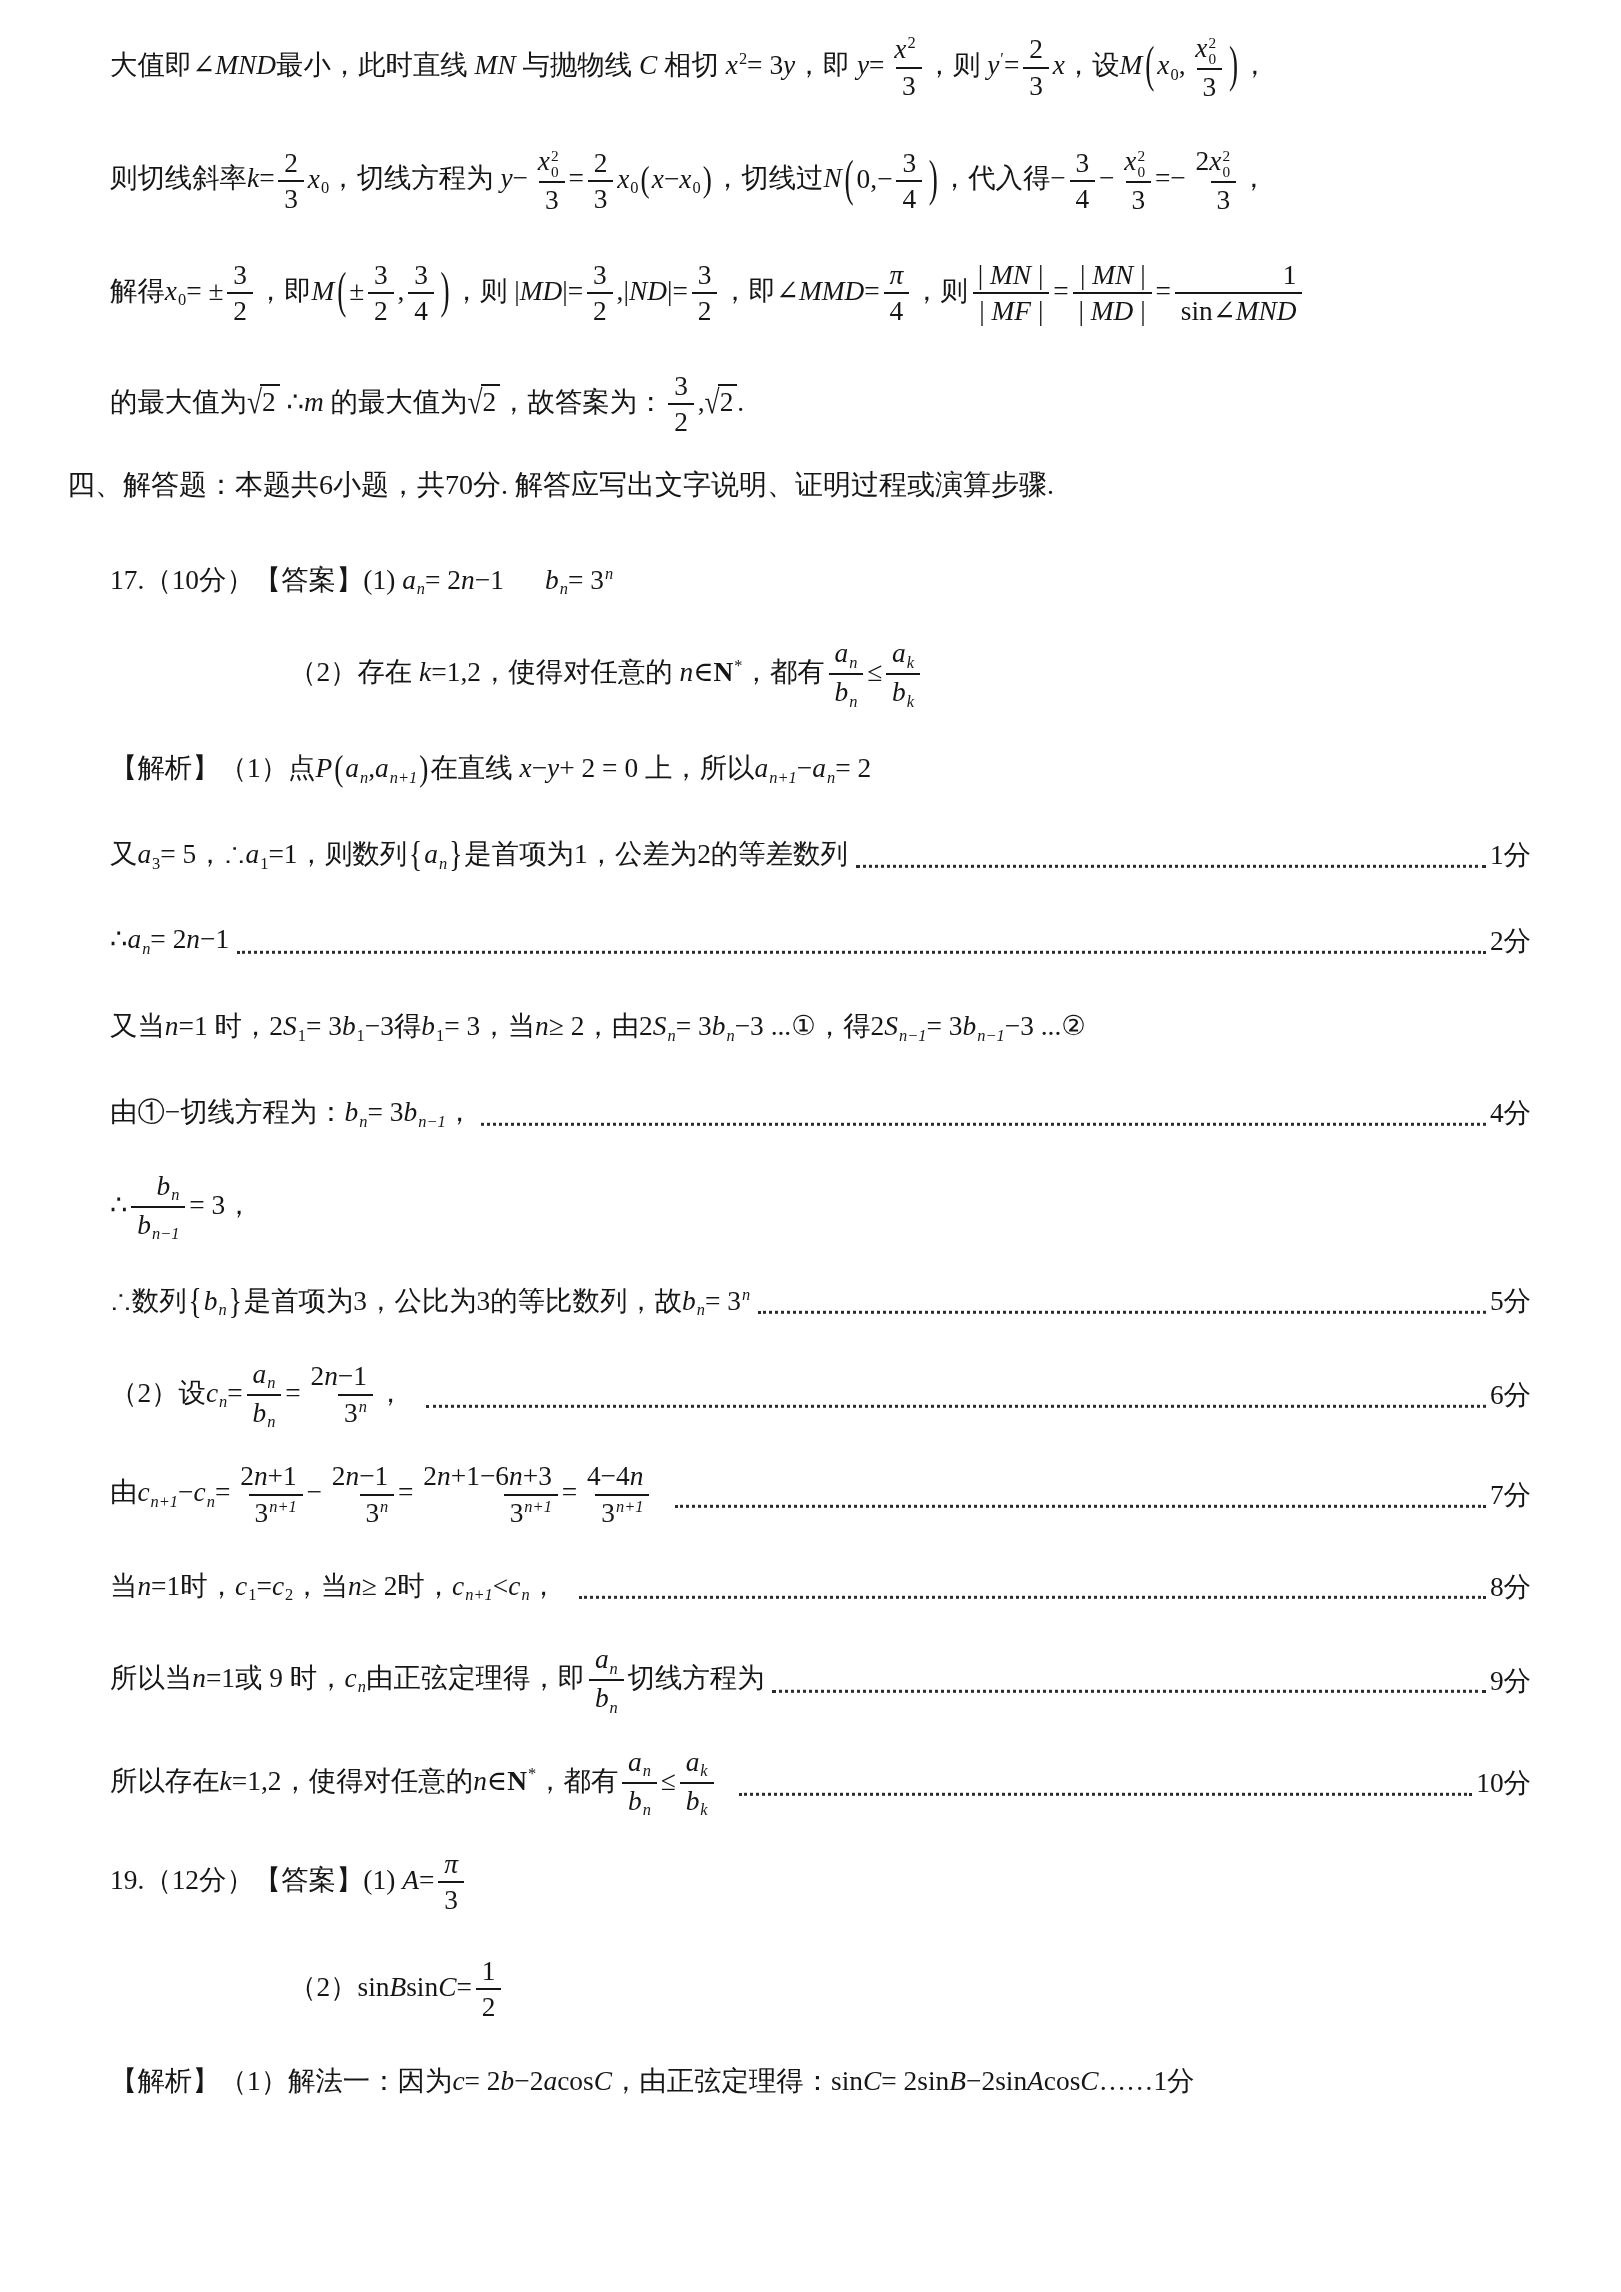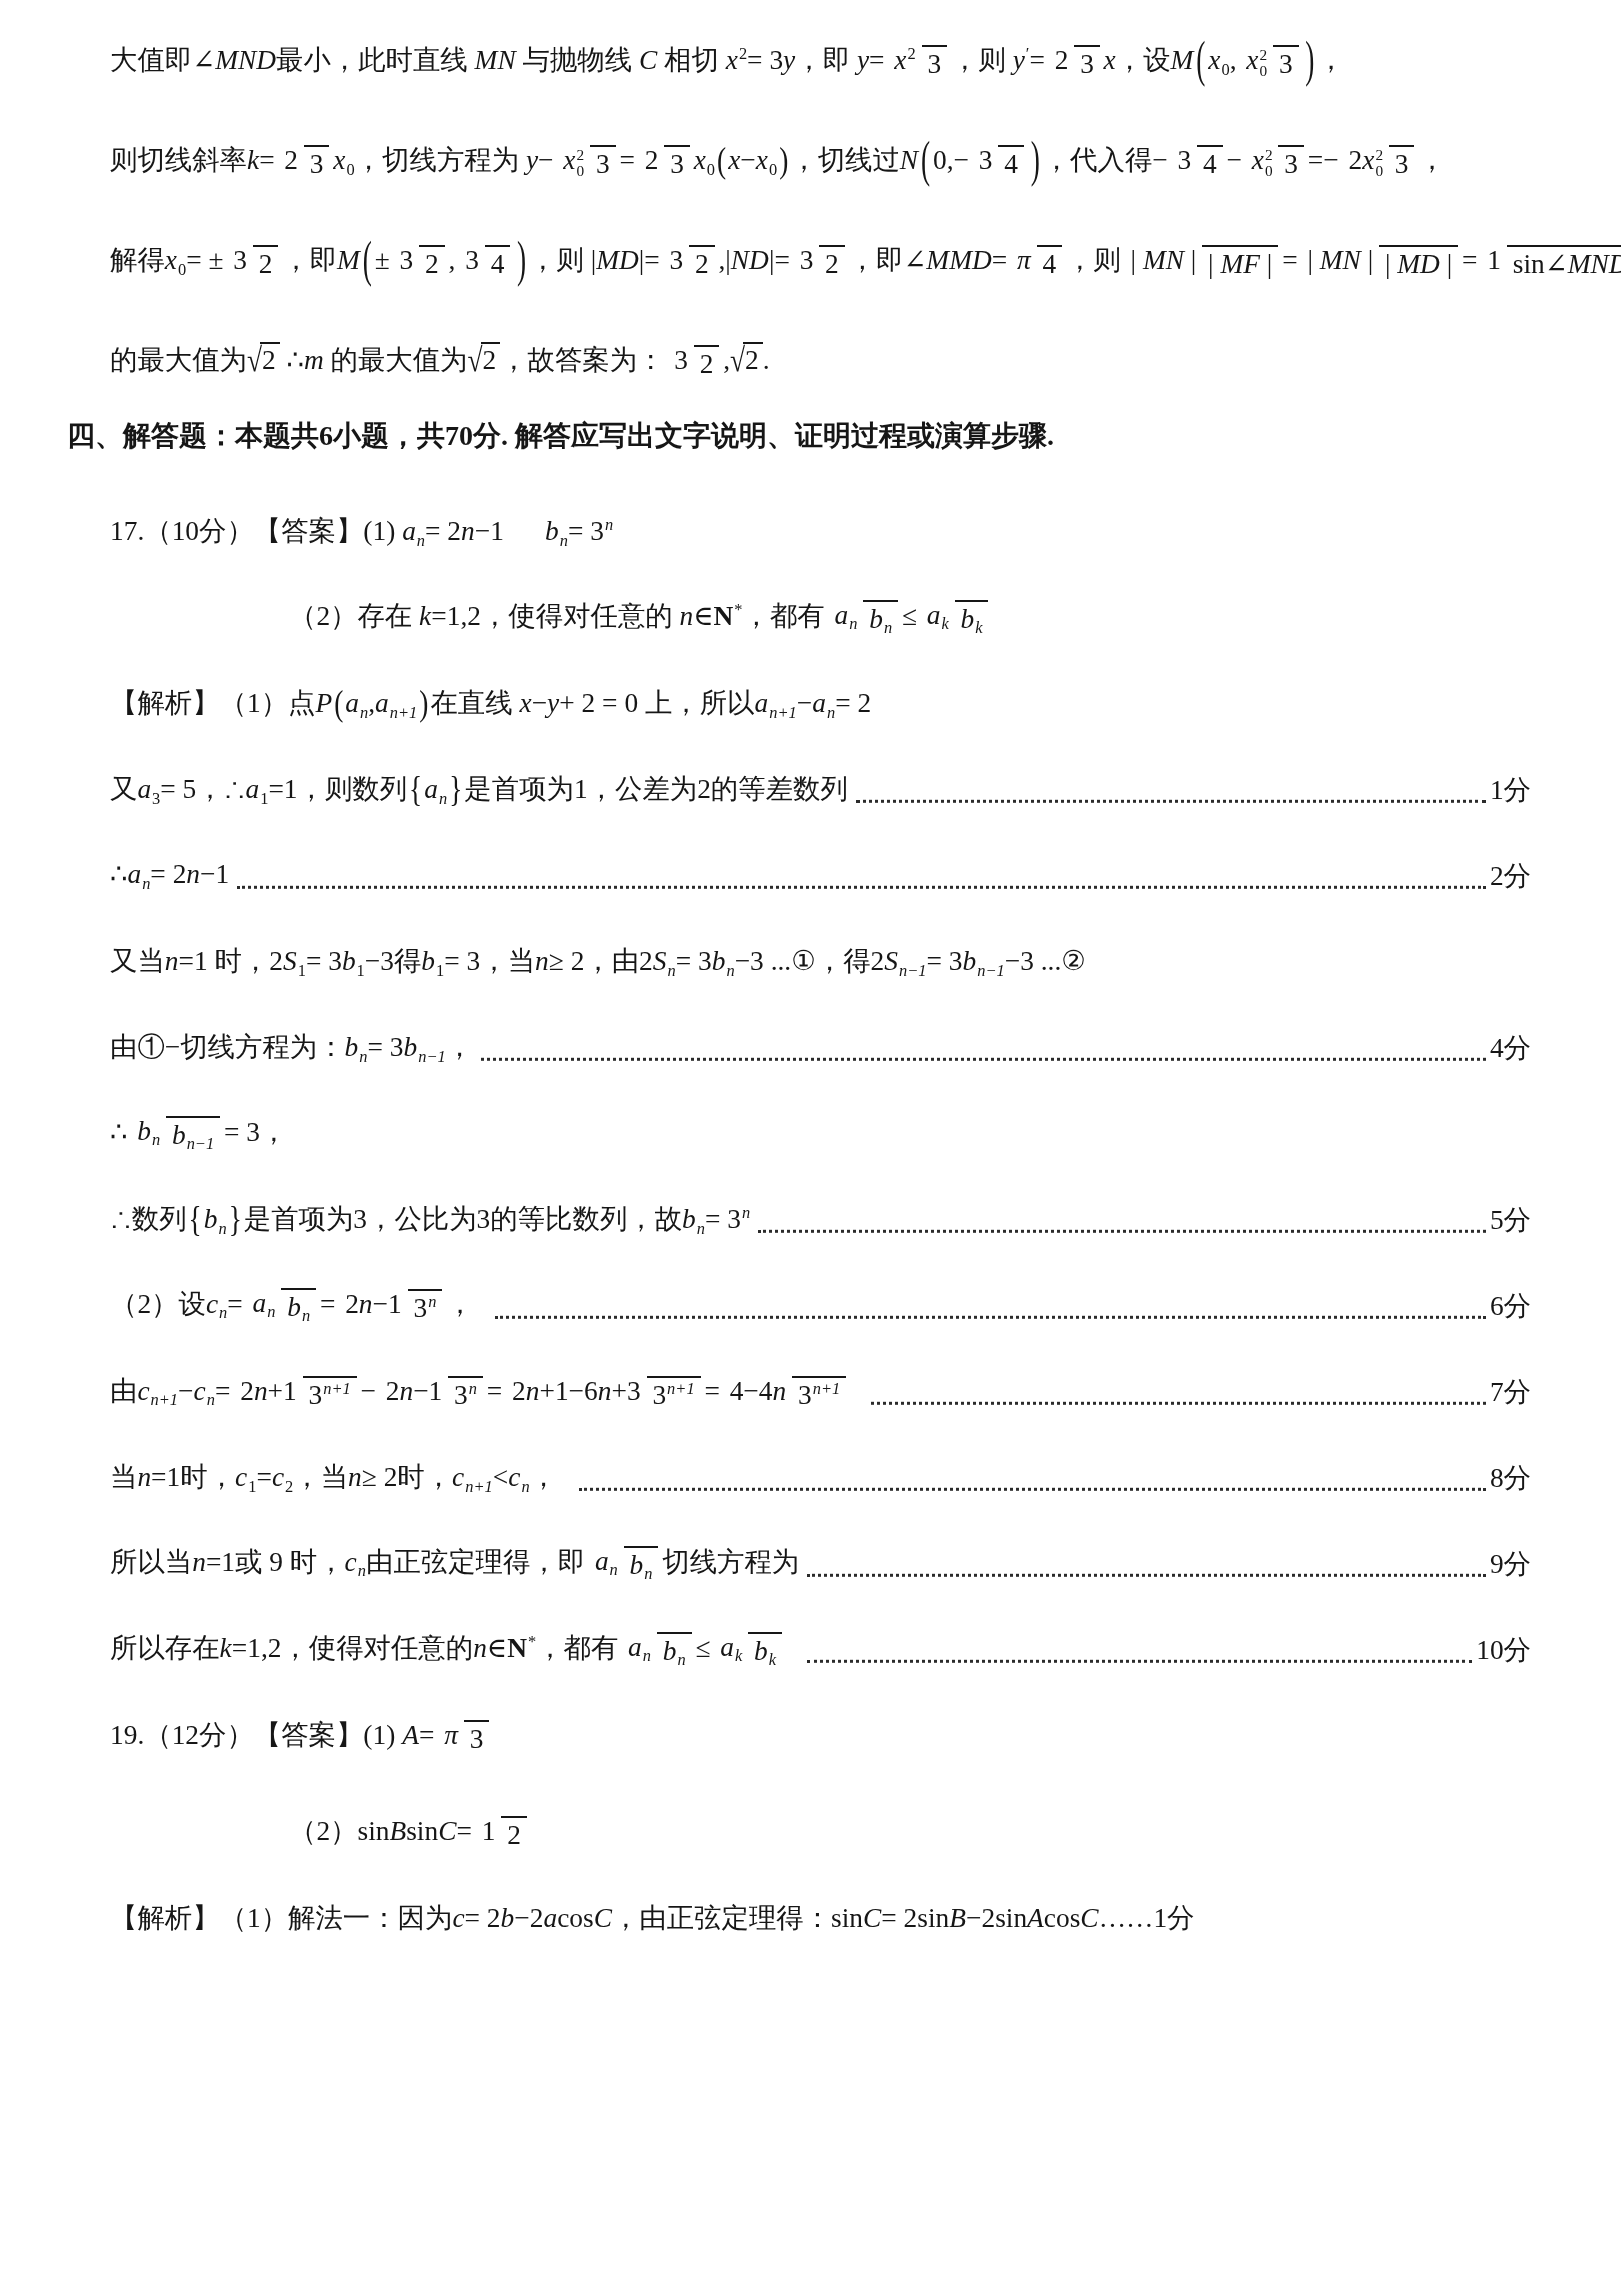--- a/index.html
+++ b/index.html
@@ -5,27 +5,27 @@
   html,body{margin:0;padding:0;background:#ffffff;}
   body{width:1621px;height:2293px;overflow:hidden;}
   .page{box-sizing:border-box;width:1621px;height:2293px;padding:33px 90px 0 67px;
         font-family:"Liberation Serif","DejaVu Serif",serif;color:#161616;font-size:27.4px;}
   .line{display:flex;align-items:center;white-space:nowrap;min-height:57px;margin-bottom:29px;}
   .content{white-space:nowrap;}
   .tx{white-space:pre;}
   
   .g1{margin-bottom:43px;} .g2{margin-bottom:23.5px;} .g3{margin-bottom:39px;}
   .hd{margin-bottom:45px;min-height:45px;font-size:28px;}
-  .hd .tx{font-weight:700;margin-top:28px;}
+  .hd .tx{font-weight:400;margin-top:28px;}
   
   .ia{margin-left:43px;} .ib{margin-left:43px;} .ic{margin-left:222px;} .ih{margin-left:0;}
   
   .mi{font-style:italic;}
   .mb{font-weight:700;}
-  .frac{display:inline-flex;align-items:flex-start;vertical-align:middle;
+  .frac{display:inline-flex;flex-direction:column;align-items:flex-end;vertical-align:middle;
         margin:0 3.9px;line-height:1.15;}
   .num{padding:0 5.9px 1px;}
   .den{border-top:2.2px solid #161616;padding:2px 5.9px 0;}
   .sup{font-size:0.6em;vertical-align:0.62em;margin-left:1px;}
   .sub{font-size:0.6em;vertical-align:-0.32em;margin-left:1px;}
   .ss{display:inline-flex;flex-direction:column;align-items:flex-start;font-size:0.56em;
       line-height:1.05;vertical-align:middle;margin-left:1px;}
   .ssu,.ssd{display:block;}
   .sqrt{white-space:nowrap;}
   .rad{display:inline-block;transform:scaleY(1.22);margin-right:-2px;}

